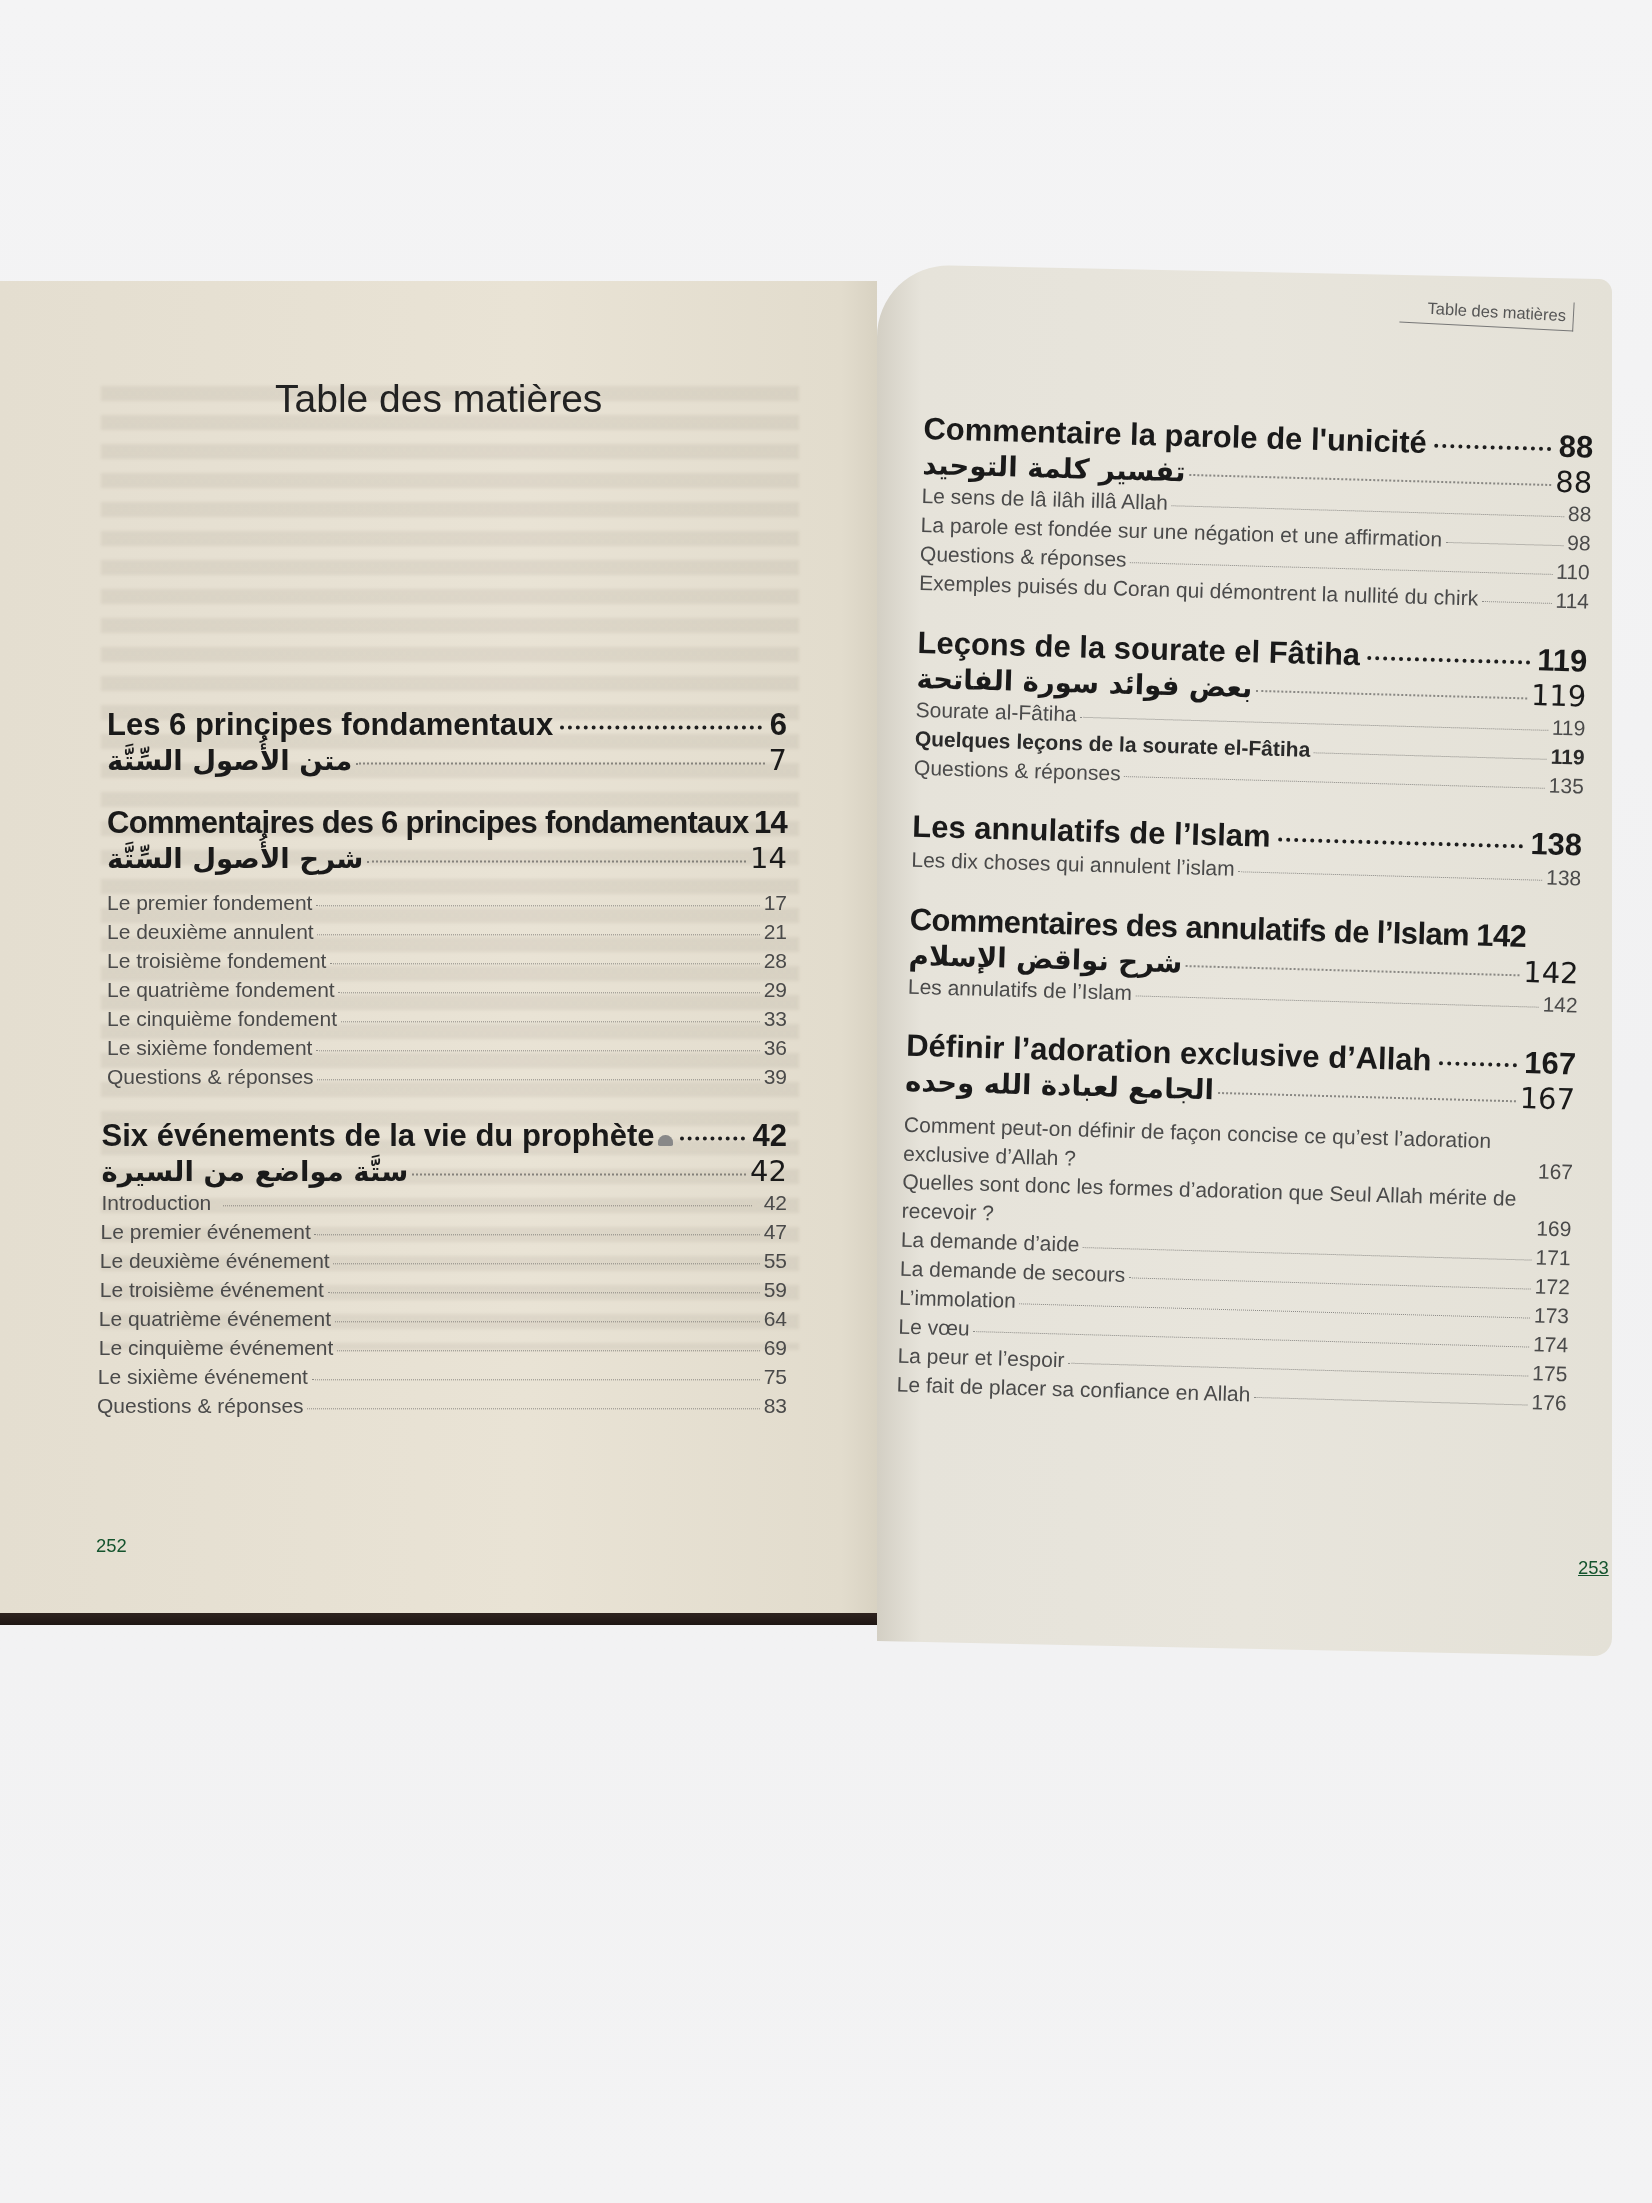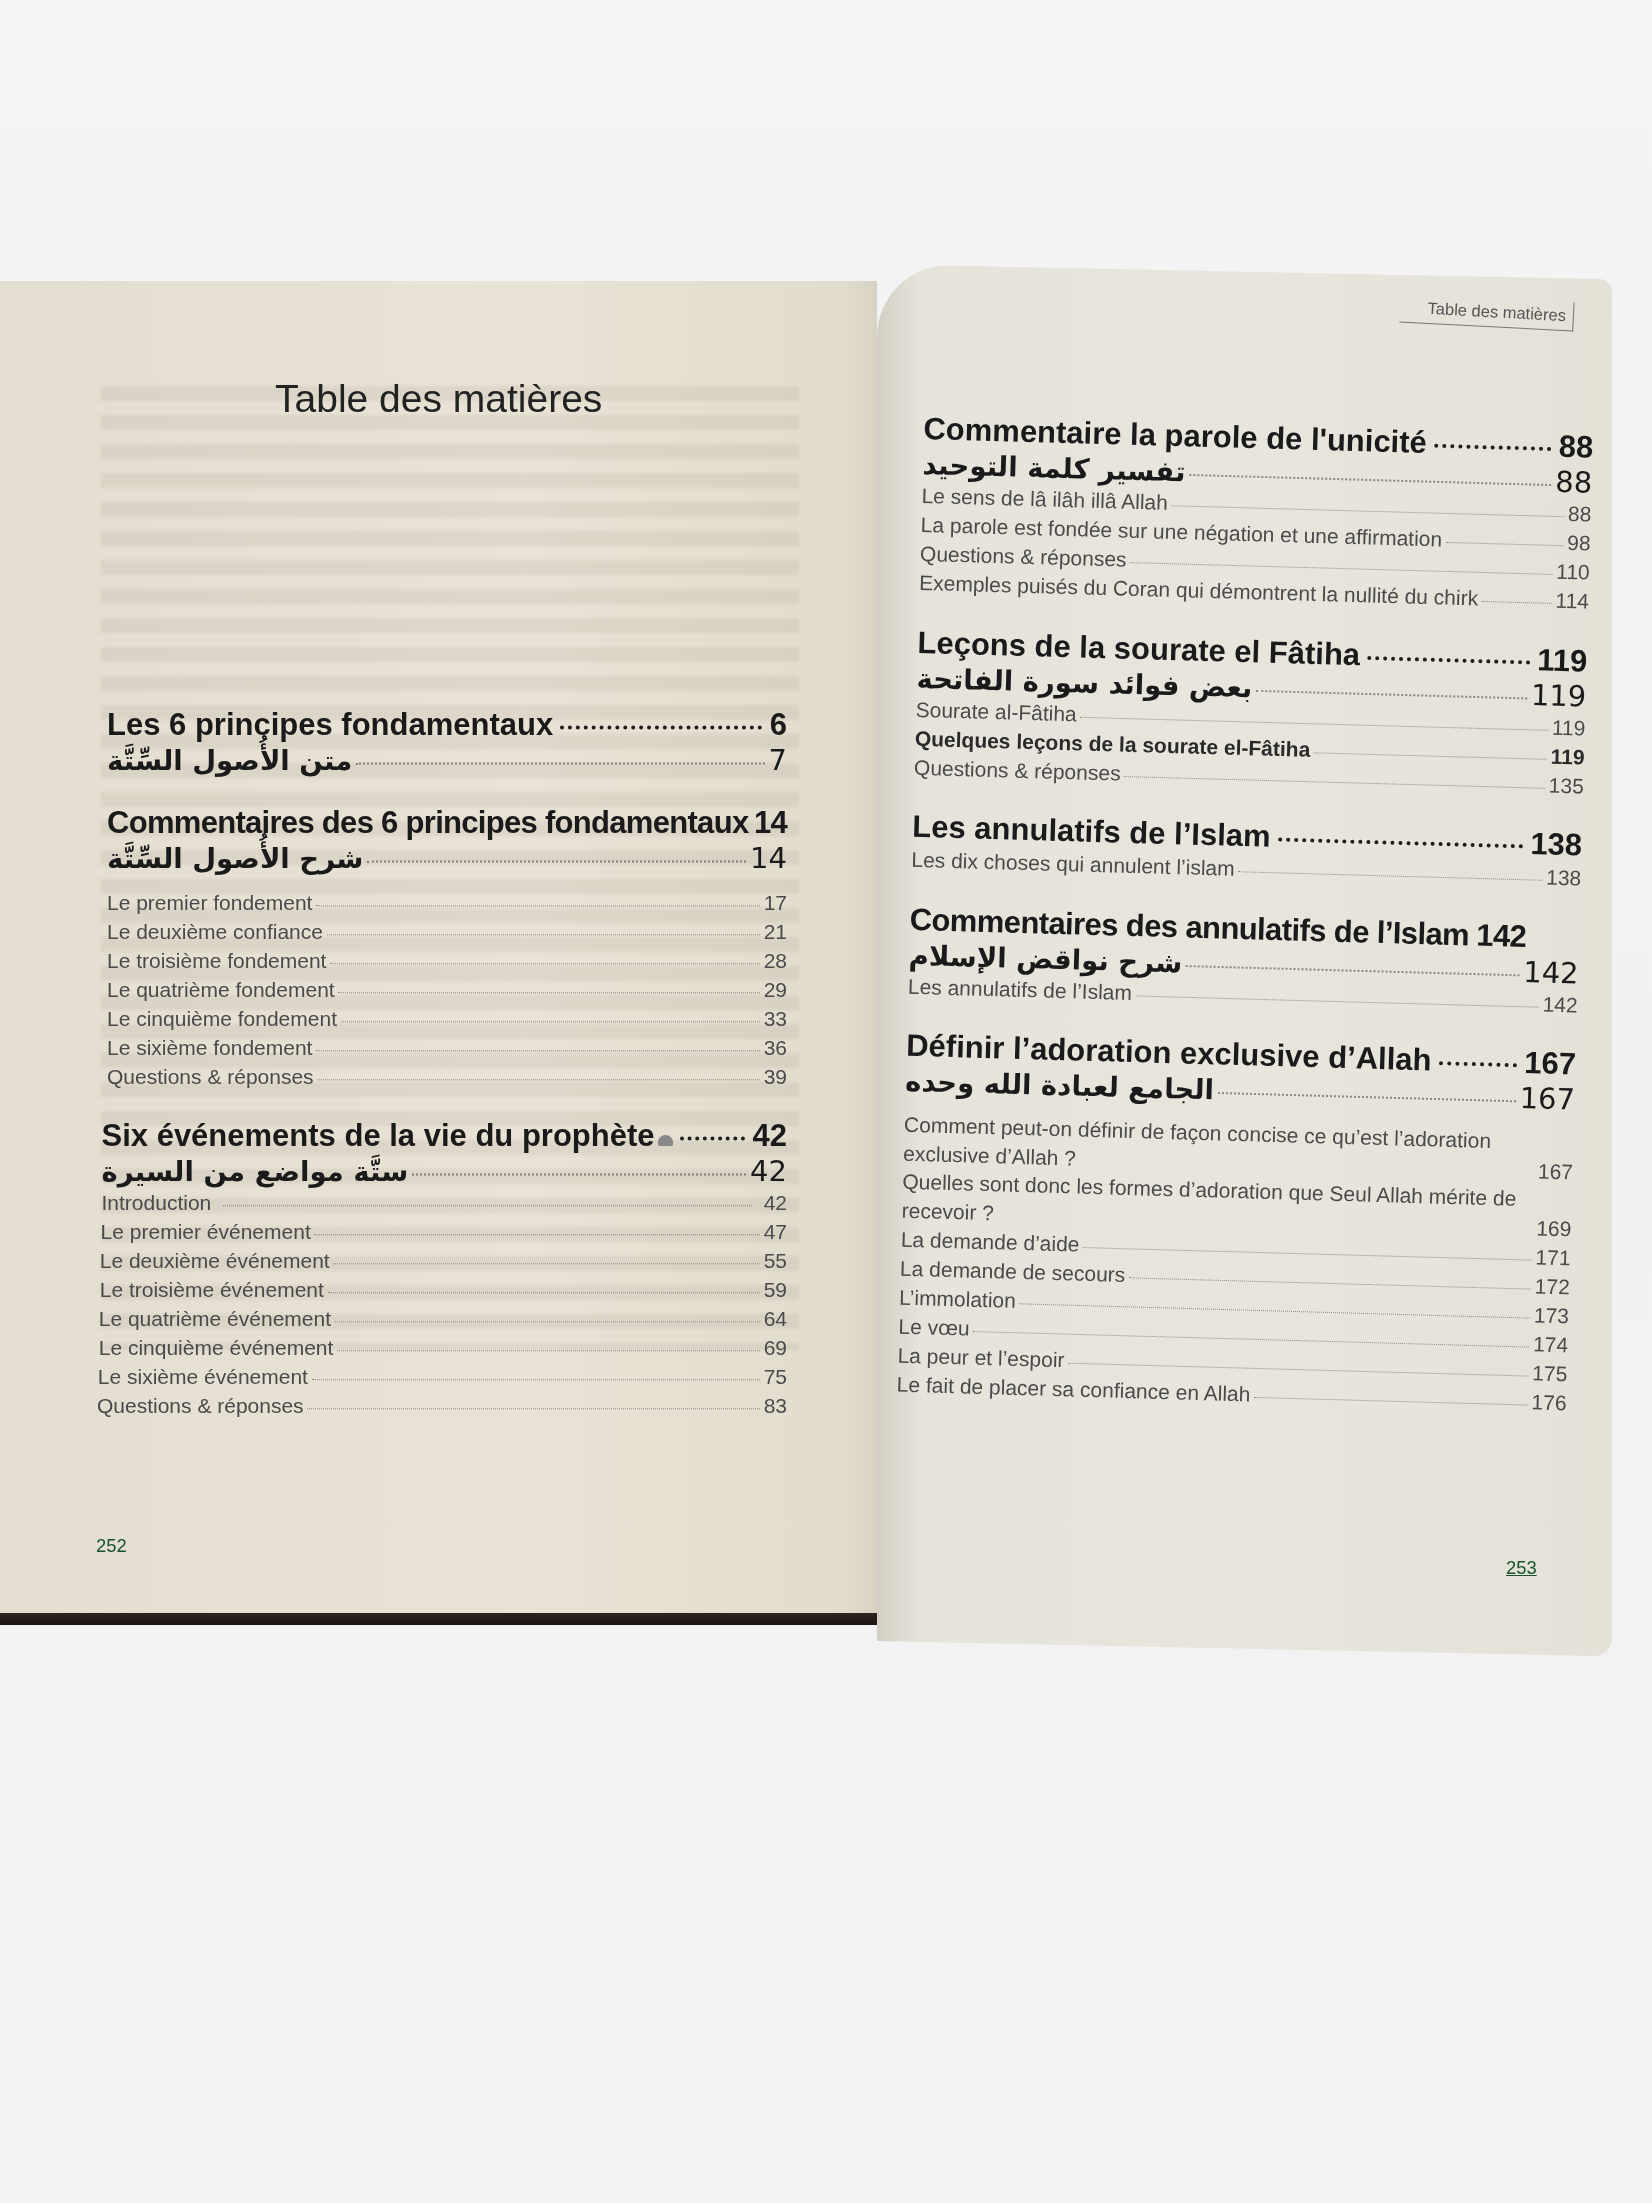--- a/index.html
+++ b/index.html
@@ -98,21 +98,21 @@
       <span class="dots"></span>
       <span class="num">14</span>
     </div>
     <div class="gap-s"></div>
     <div class="entry sub">
         <span class="label">Le premier fondement</span>
         <span class="dots"></span>
         <span class="num">17</span>
       </div>
     <div class="entry sub">
-        <span class="label">Le deuxième confiance</span>
+        <span class="label">Le deuxième annulent</span>
         <span class="dots"></span>
         <span class="num">21</span>
       </div>
     <div class="entry sub">
         <span class="label">Le troisième fondement</span>
         <span class="dots"></span>
         <span class="num">28</span>
       </div>
     <div class="entry sub">
         <span class="label">Le quatrième fondement</span>
@@ -327,15 +327,15 @@
         <span class="dots"></span>
         <span class="num">175</span>
       </div>
     <div class="entry sub">
         <span class="label">Le fait de placer sa confiance en Allah</span>
         <span class="dots"></span>
         <span class="num">176</span>
       </div>
   </div>
 
-  <div class="pnum" style="left:1506px; top:1557px;text-decoration:underline;">253</div>
+  <div class="pnum" style="left:1578px; top:1557px;text-decoration:underline;">253</div>
 </div>
 
 
 </body></html>

